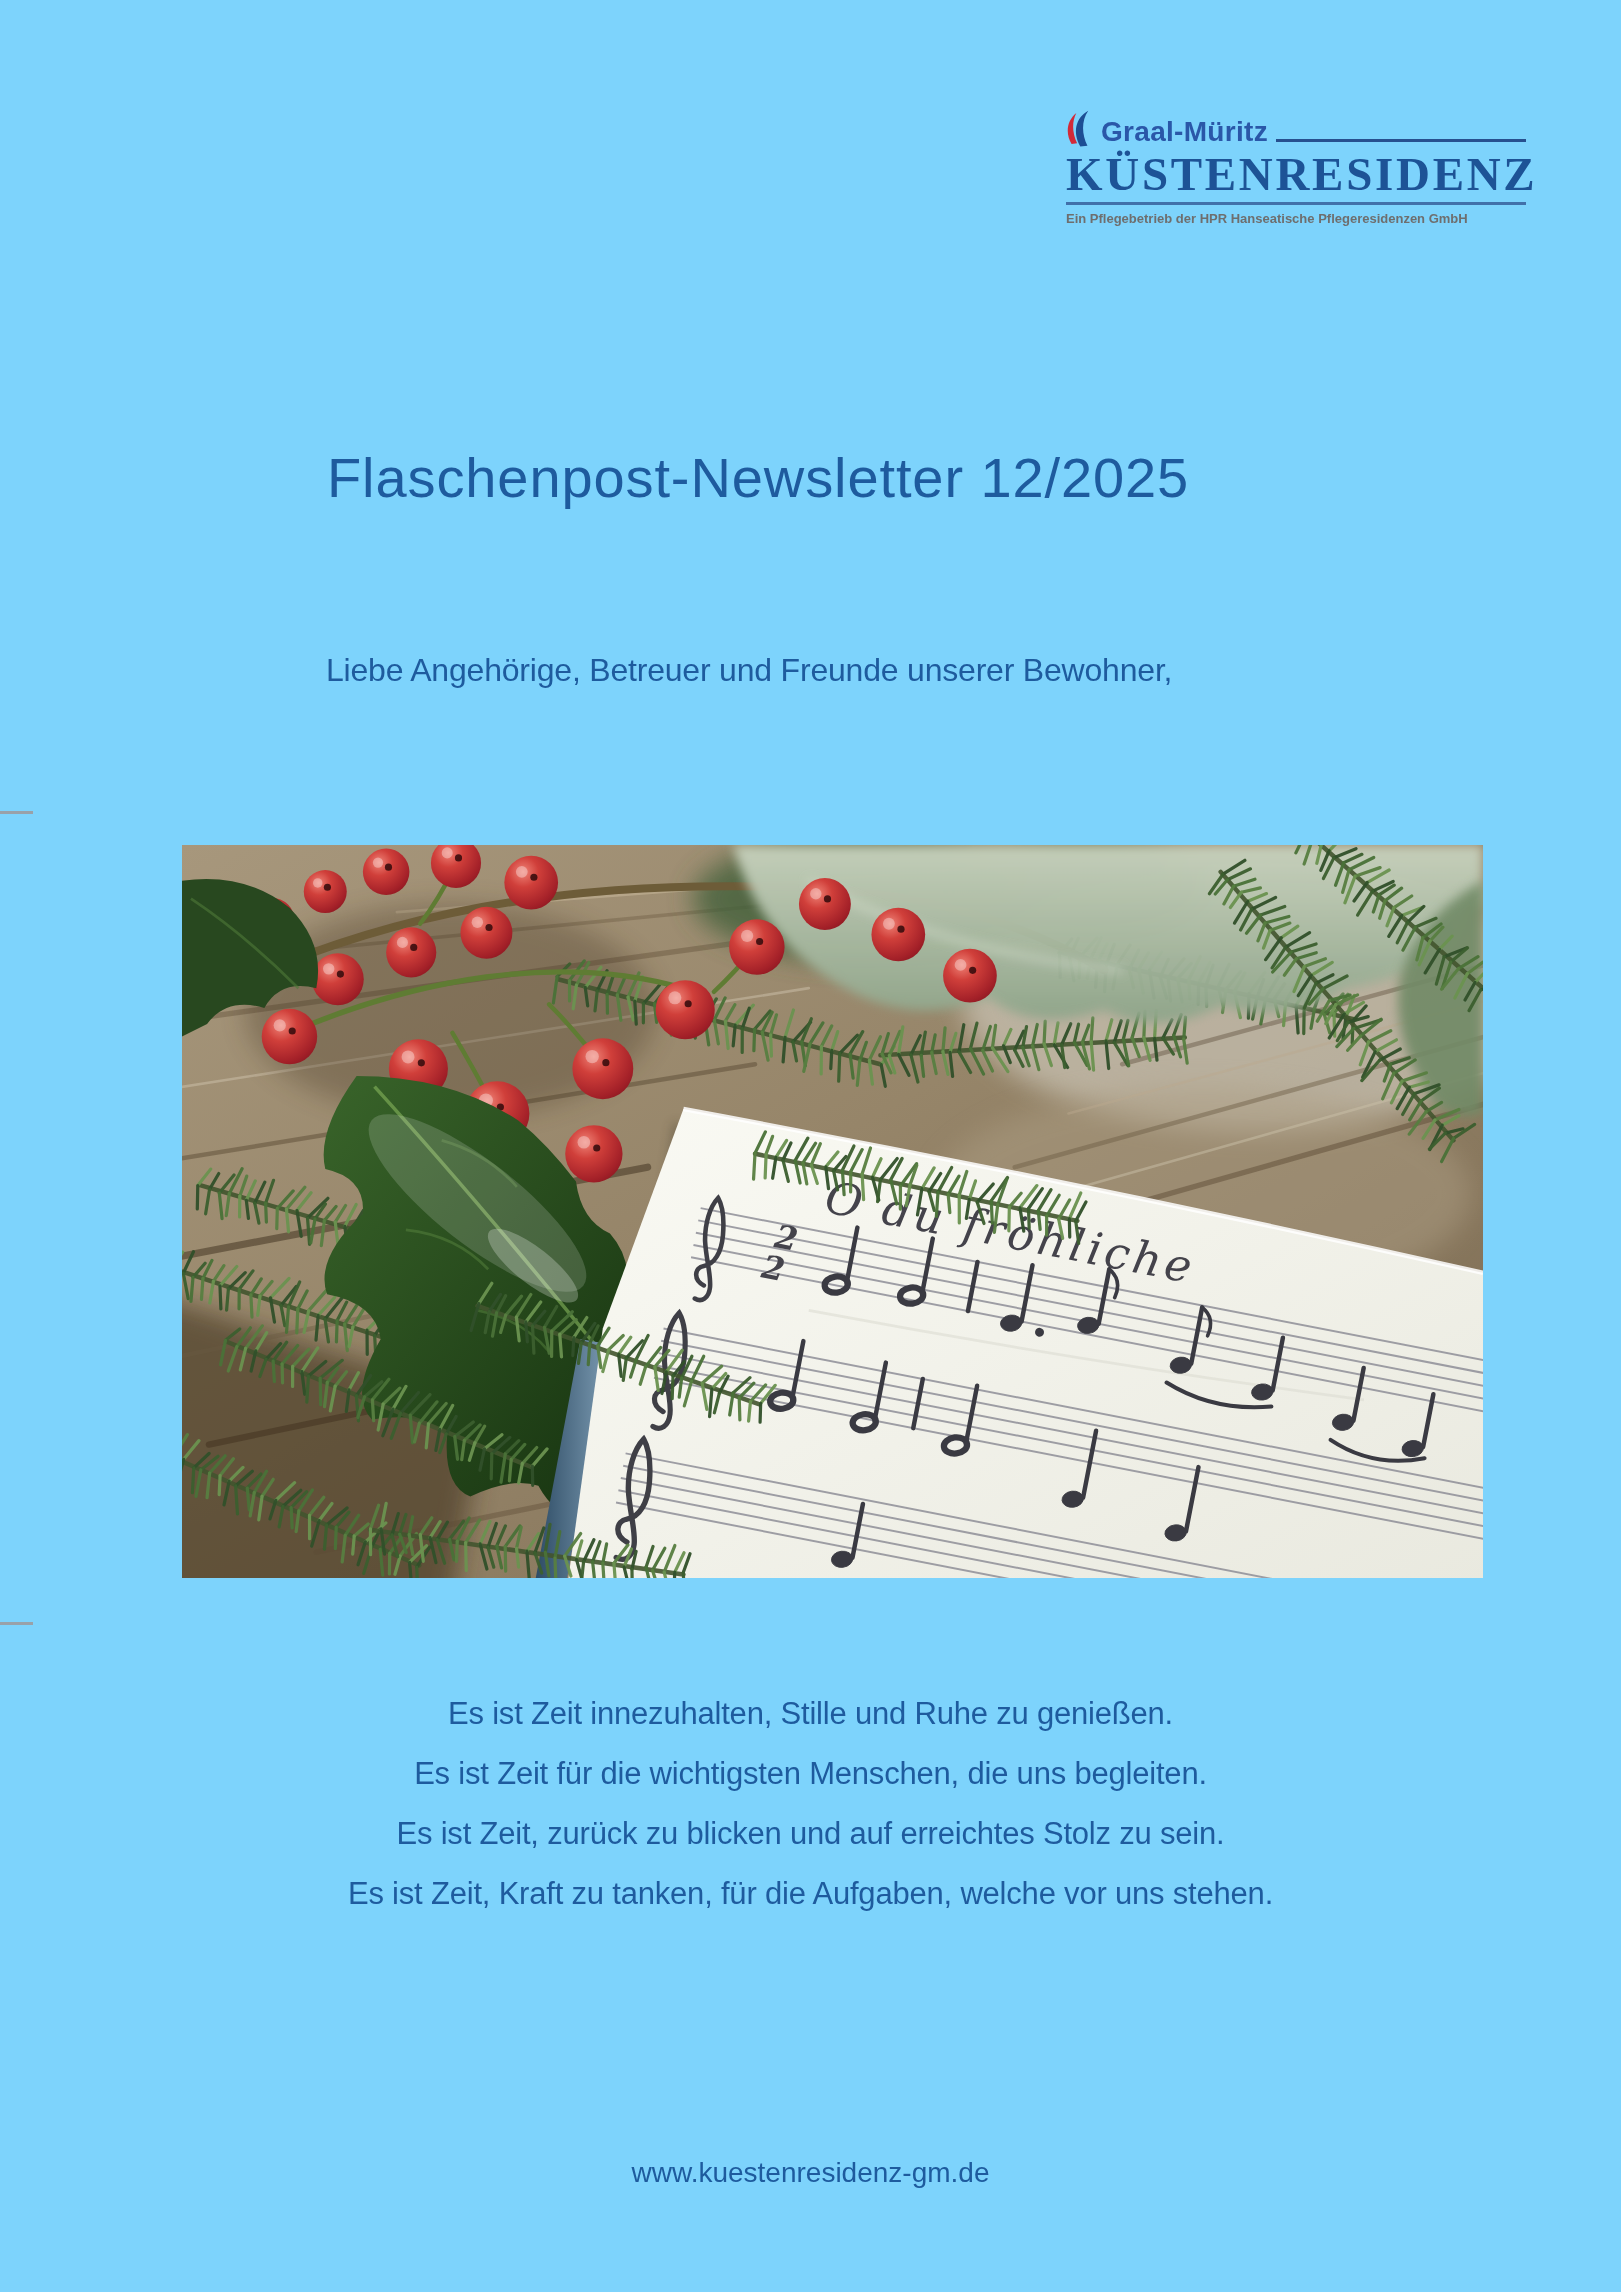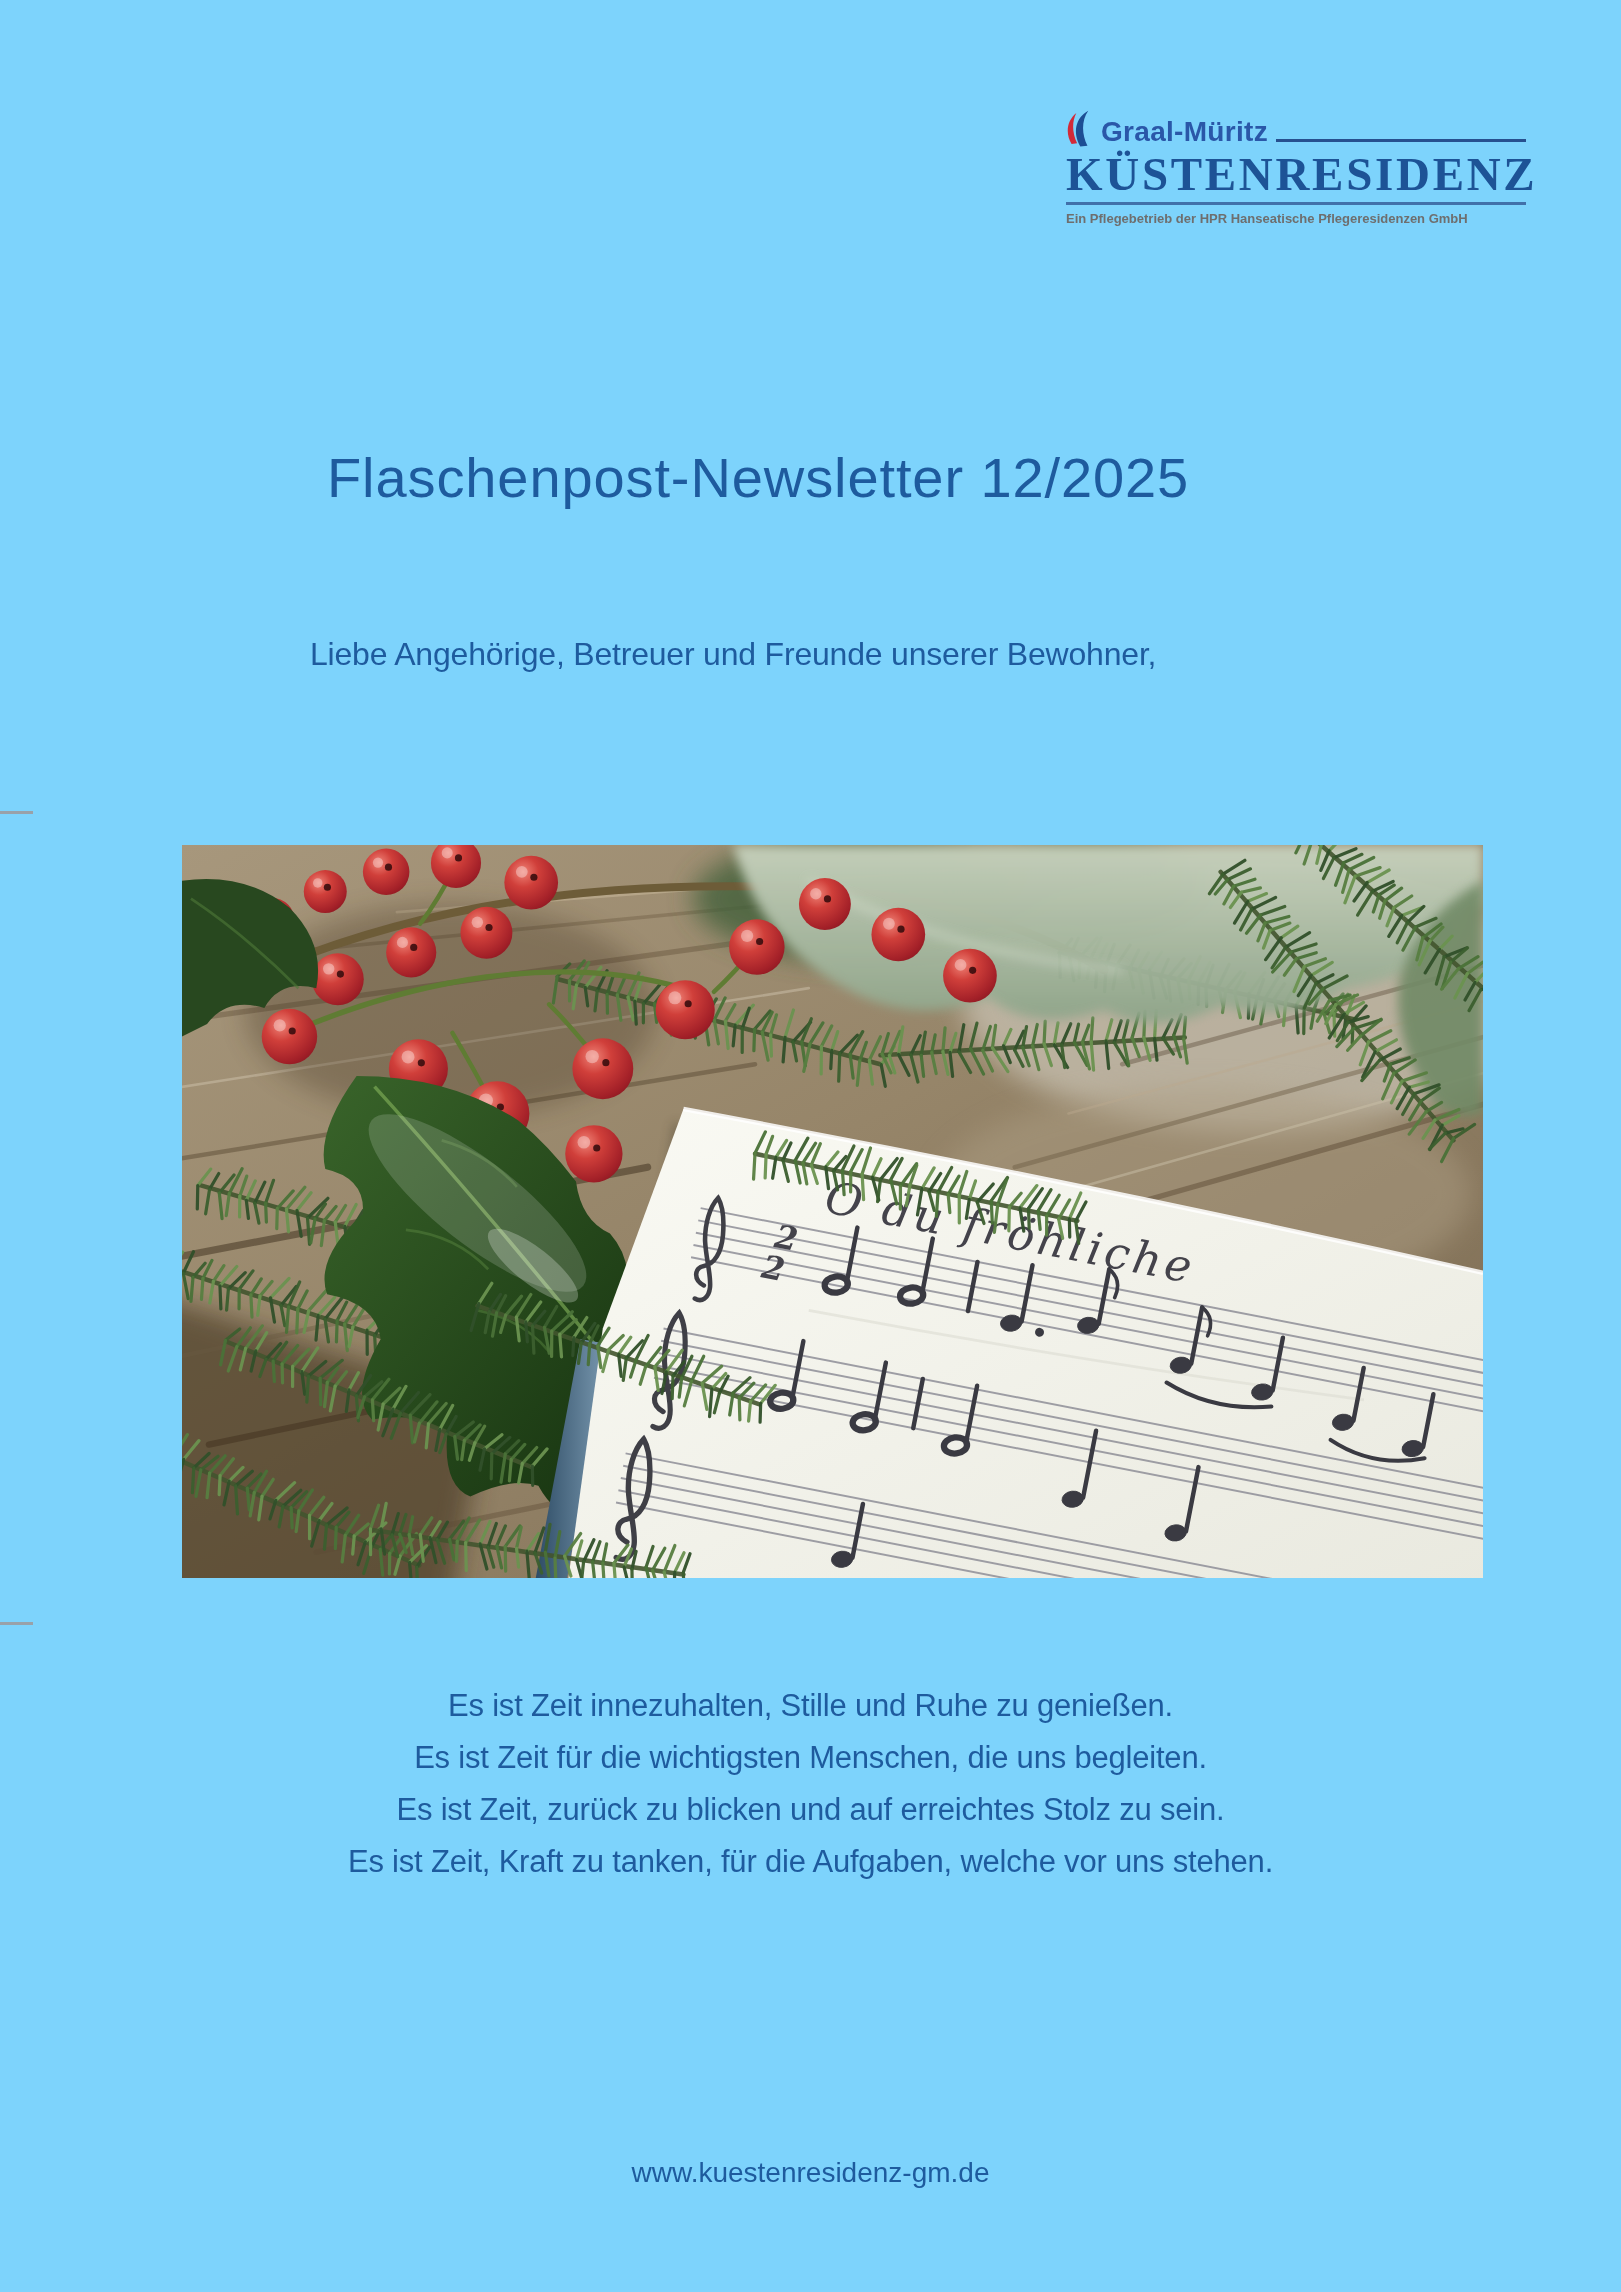--- a/index.html
+++ b/index.html
@@ -19,36 +19,36 @@
              color:#1d5396;letter-spacing:2.7px;line-height:1.04;margin-top:1.8px;
              white-space:nowrap;}
   .logo-rule{height:2.7px;background:#4170a9;margin-top:3.6px;}
   .logo-tagline{font-size:13px;color:#6e6e6e;margin-top:6px;white-space:nowrap;
                 letter-spacing:0;font-weight:bold;}
 
   
   .title{position:absolute;left:310px;top:428px;margin:17px;
          font-size:56px;font-weight:500;color:#1e5b9e;letter-spacing:0.9px;
          white-space:nowrap;}
-  .salutation{position:absolute;left:310px;top:636px;margin:0;
+  .salutation{position:absolute;left:310px;top:636px;margin:16px;
               font-size:32px;font-weight:500;color:#1e5b9e;letter-spacing:-0.2px;
               white-space:nowrap;}
 
   
   .photo{position:absolute;left:182px;top:845px;width:1301px;height:733px;
          overflow:hidden;}
   .photo svg{display:block;width:100%;height:100%;}
   .photo text{font-family:"DejaVu Serif",serif;font-style:italic;fill:#44434b;}
   .sheet-title{font-size:50px;letter-spacing:4px;}
   .timesig{font-size:36px;font-weight:700;}
 
   
   .poem{position:absolute;left:0;width:100%;top:1680px;text-align:center;
         color:#1e5b9e;font-size:31px;font-weight:500;}
-  .poem p{margin:0;line-height:52px;letter-spacing:-0.2px;}
+  .poem p{margin:8px;line-height:52px;letter-spacing:-0.2px;}
 
   
   .site{position:absolute;left:0;width:100%;top:2157px;text-align:center;
         font-size:28px;font-weight:400;color:#1e5b9e;}
   .site a{color:inherit;text-decoration:none;}
 
   
   .fold-mark{position:absolute;left:0;width:33px;height:2.7px;background:#99a1a9;}
   .fold-mark.m1{top:811px;} .fold-mark.m2{top:1622px;}
 </style>

